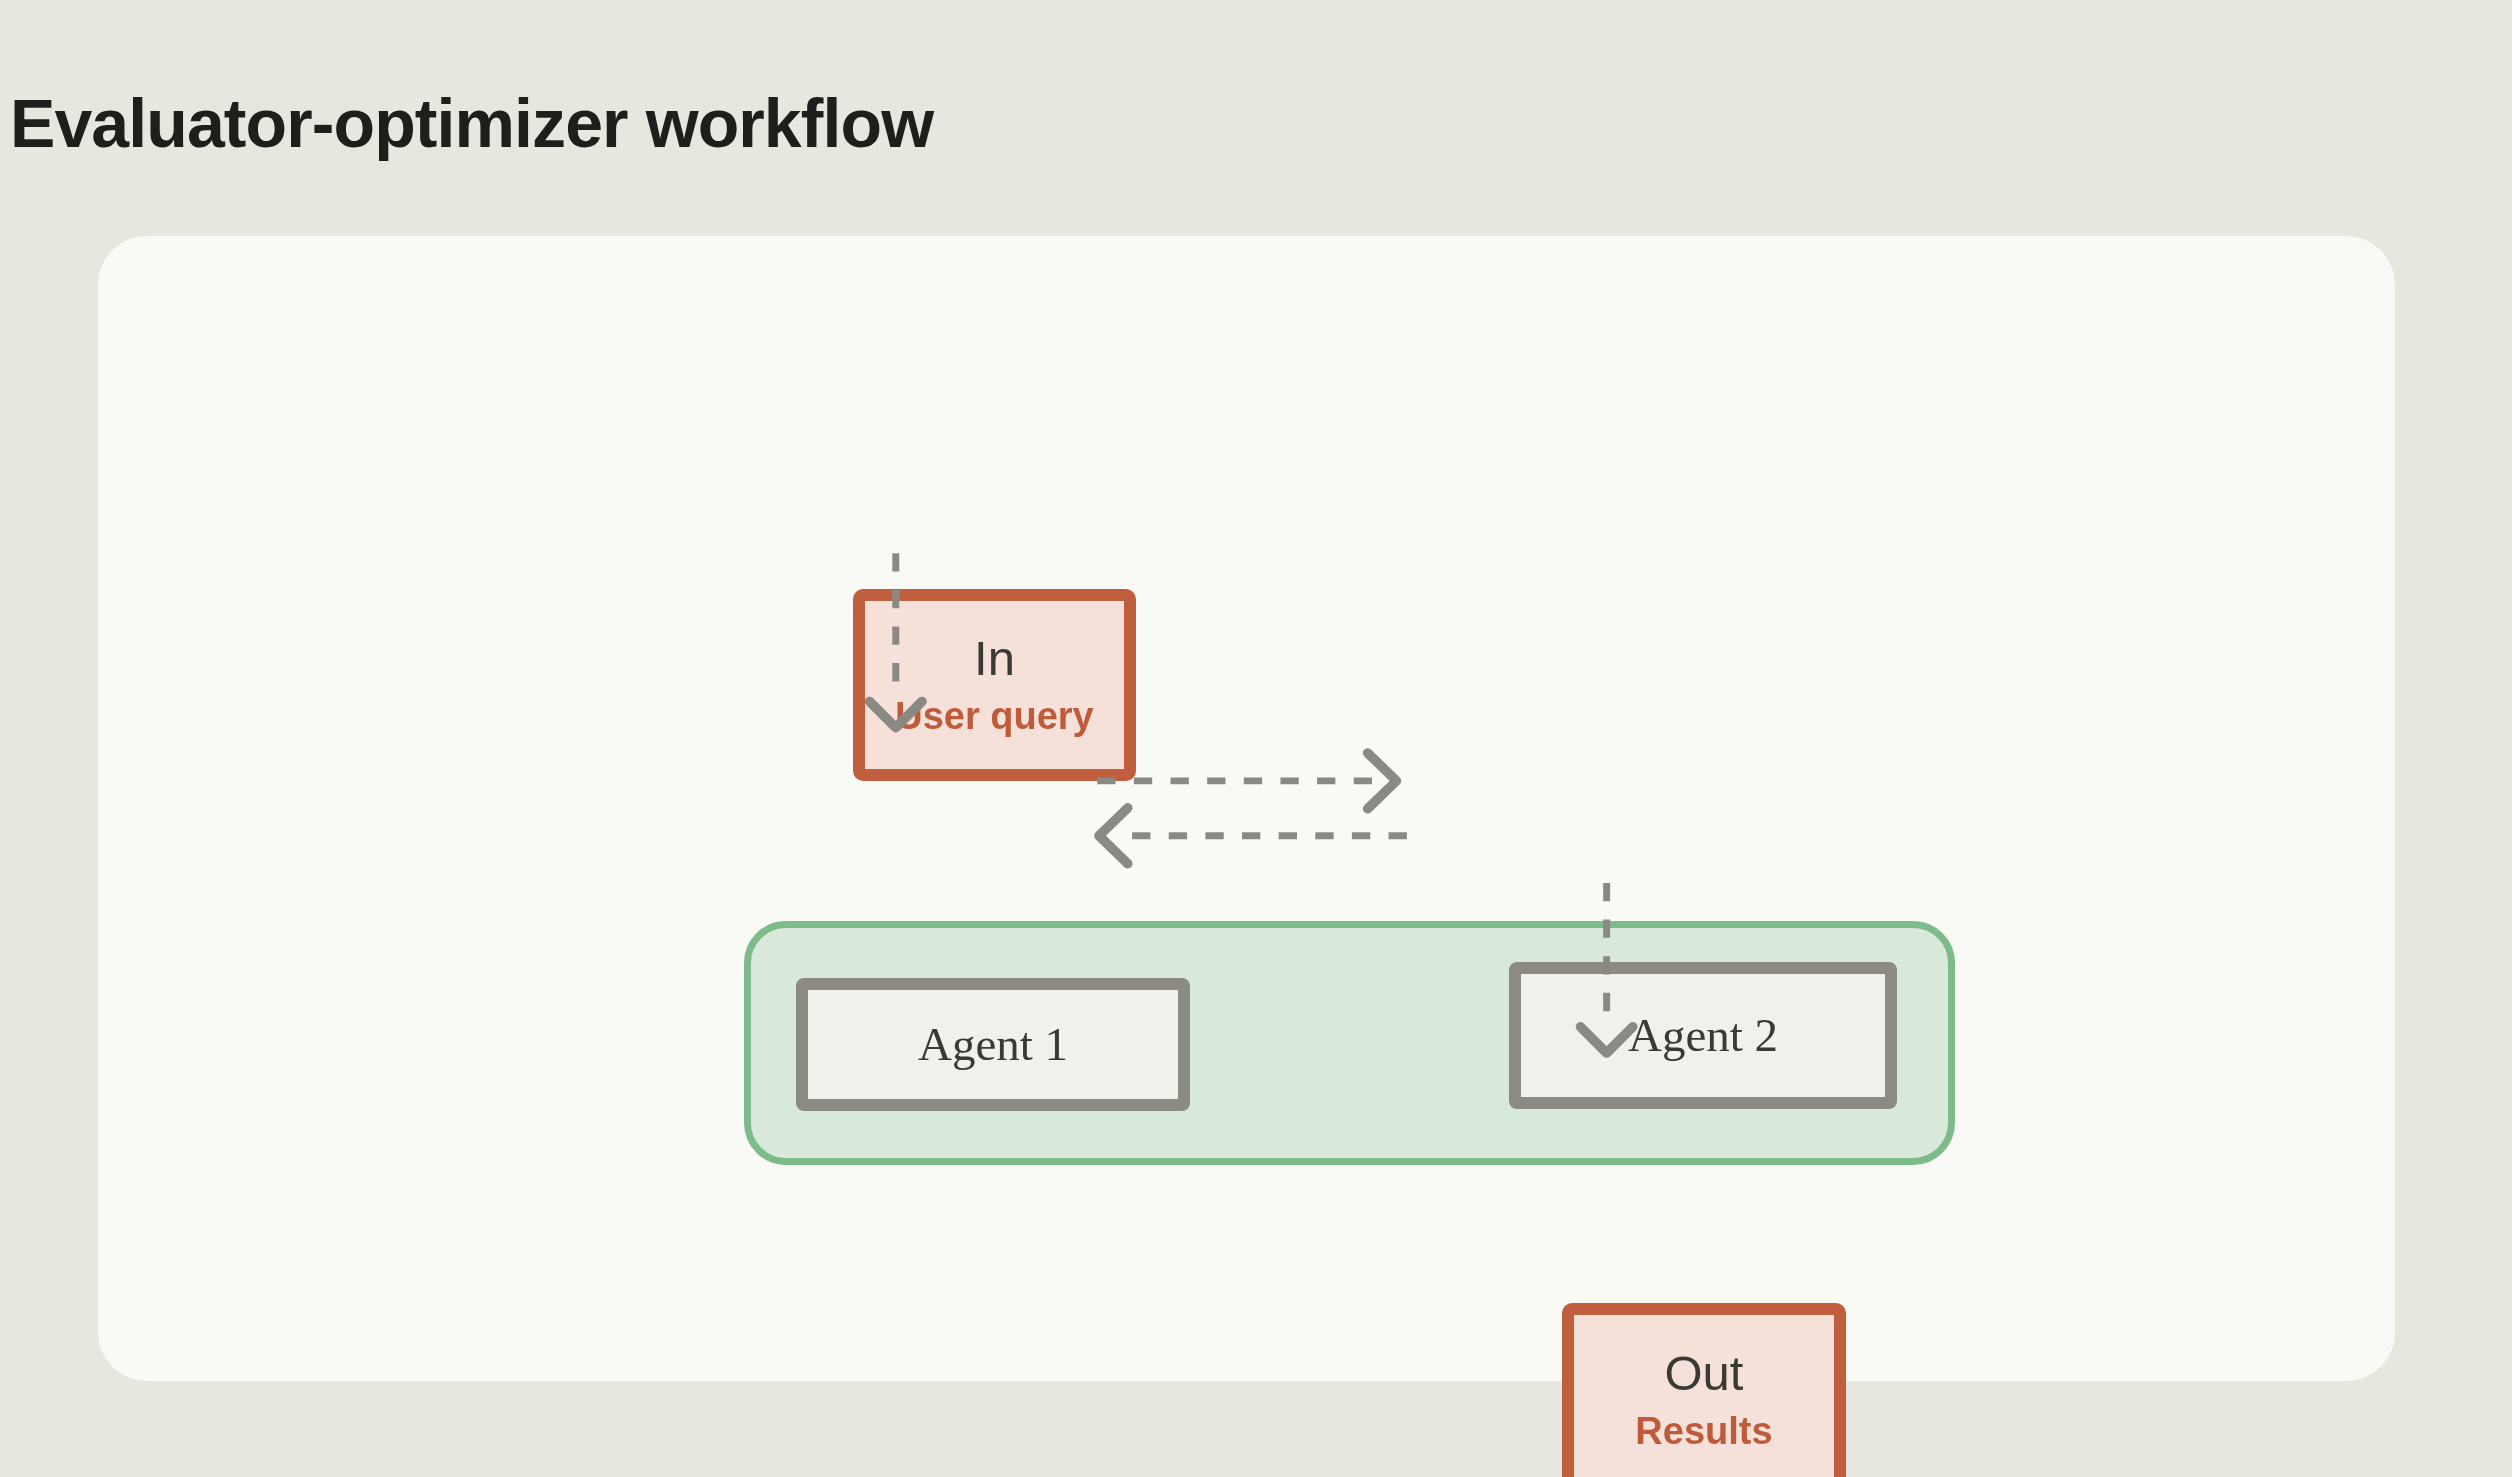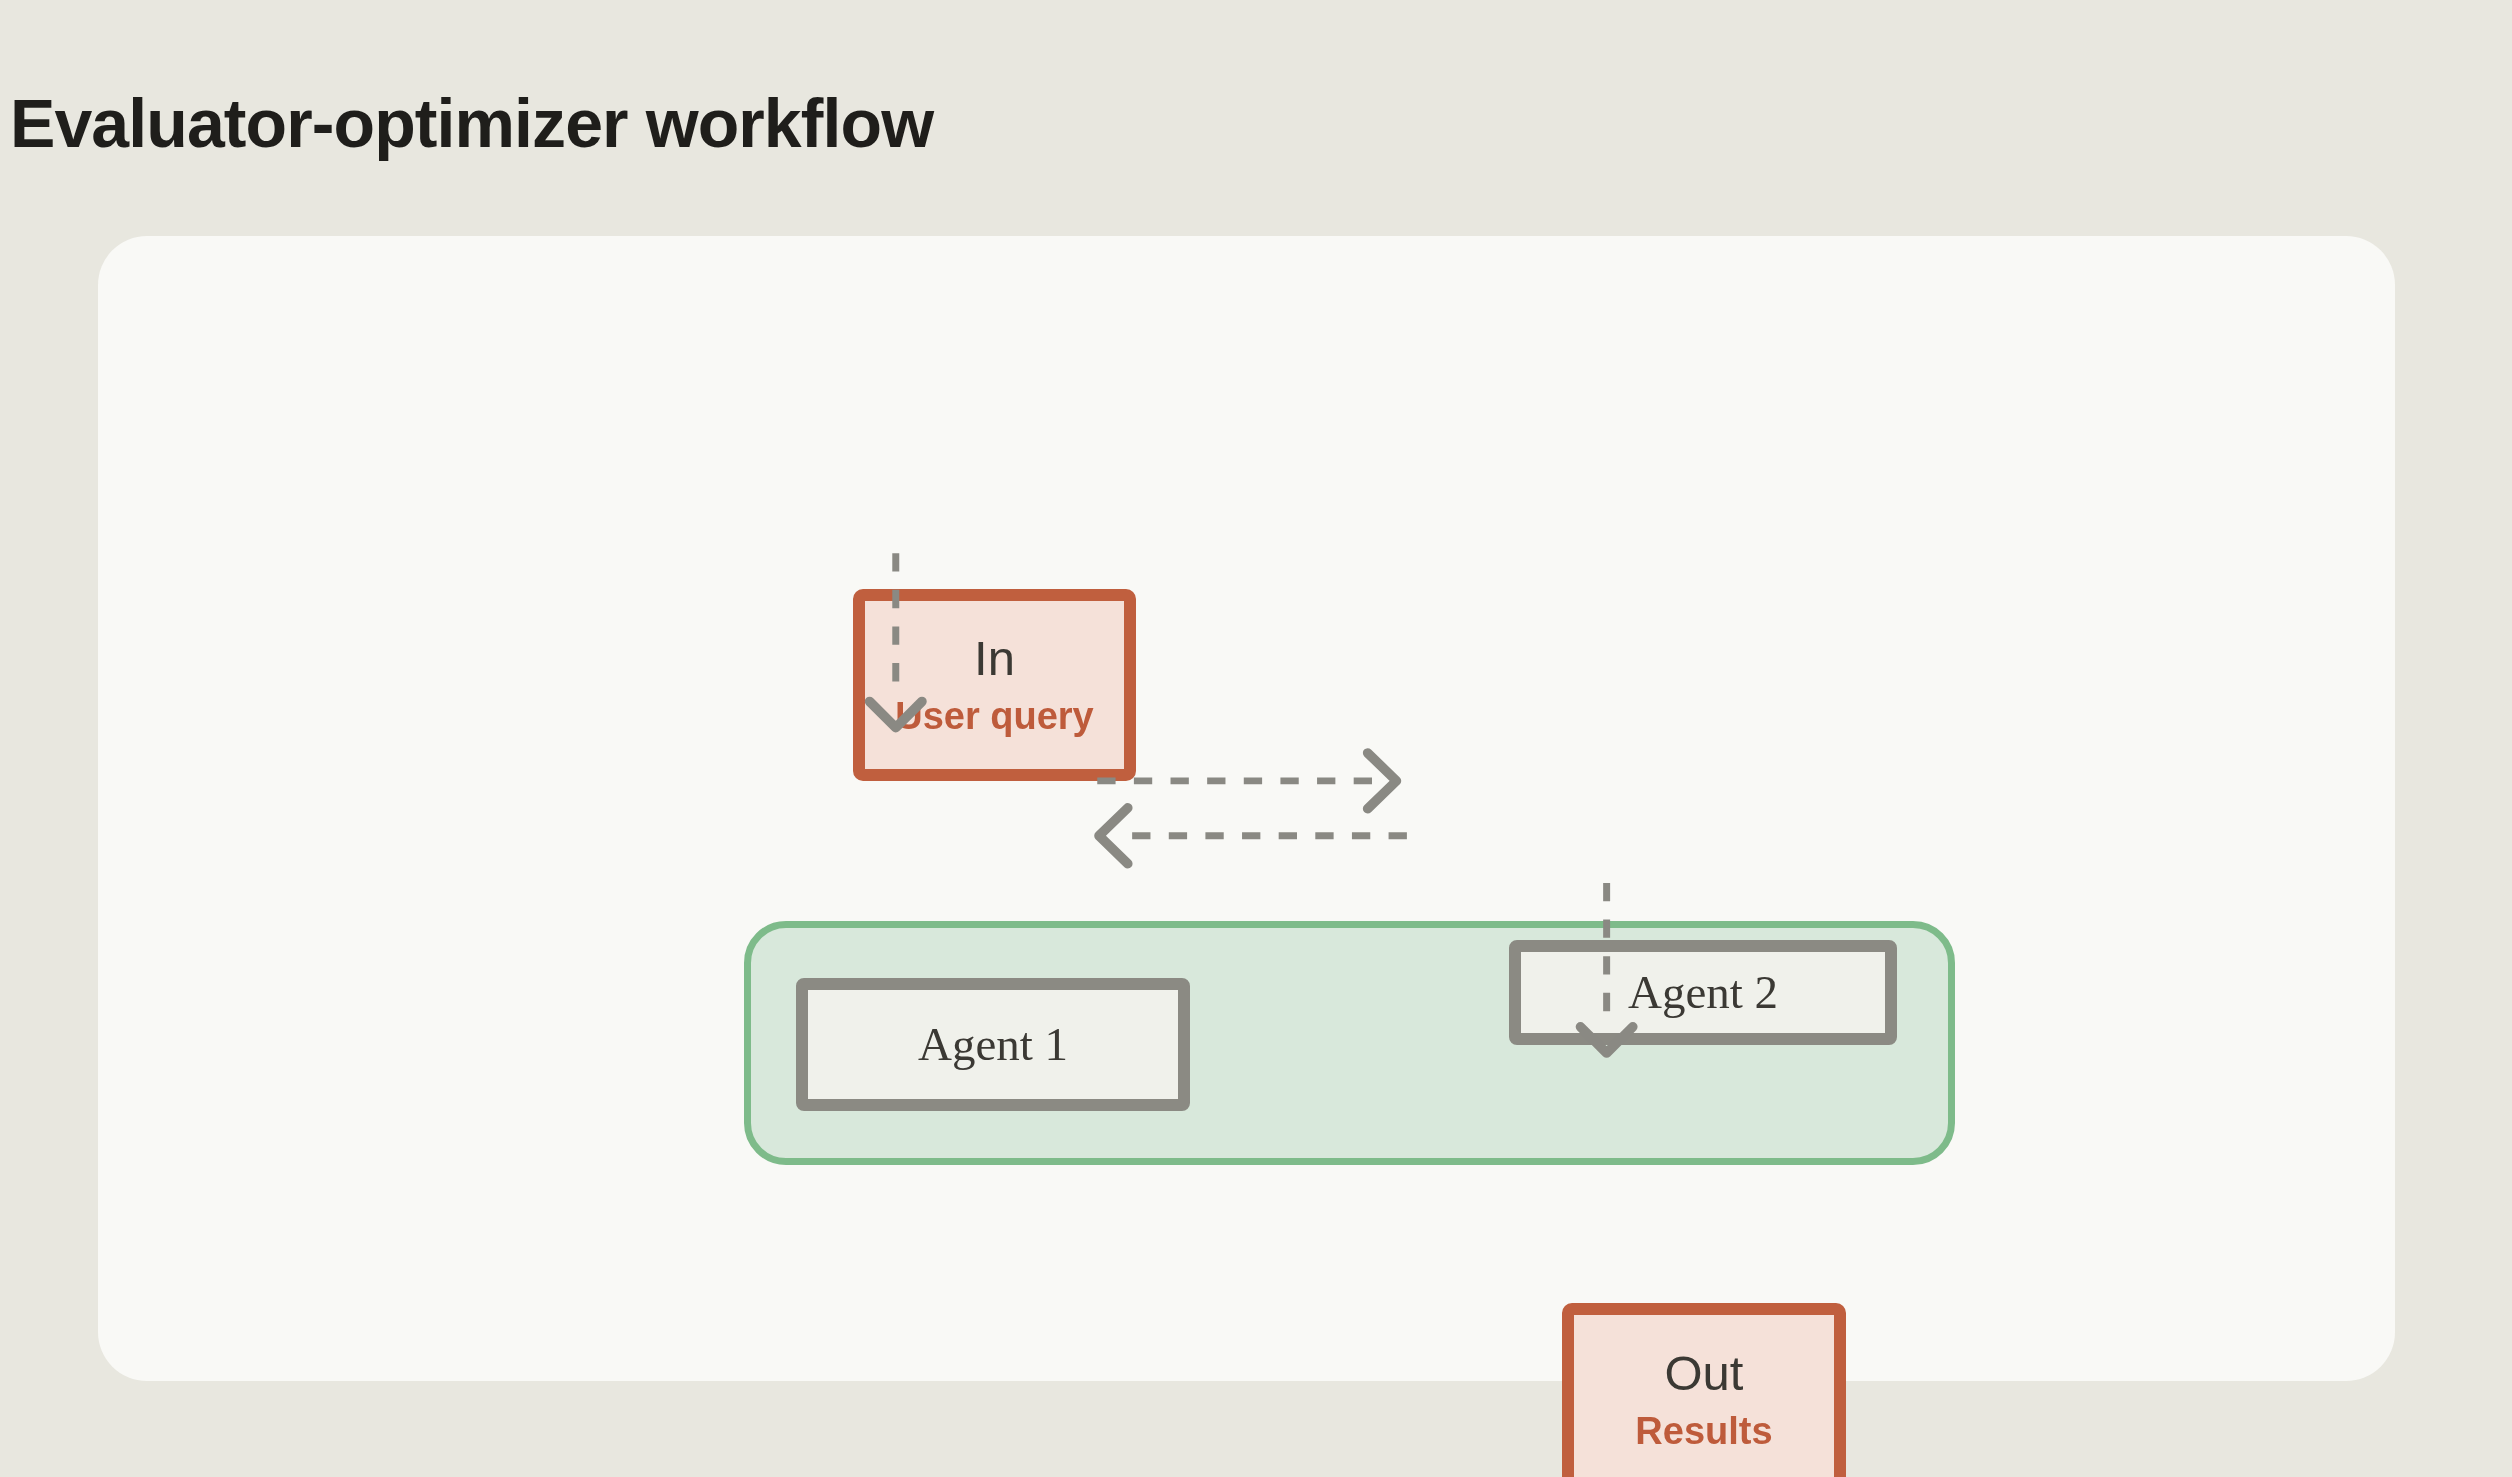--- a/index.html
+++ b/index.html
@@ -71,21 +71,21 @@
   }
   .node-agent{
     background:var(--agent-fill);
     border:12.2px solid var(--agent-border);
     border-radius:8px;
     font-family:Liberation Serif, serif;
   }
   .node-in{ left:755px; top:353px; width:283px; height:192px; }
   .node-out{ left:1464px; top:1067px; width:284px; height:194px; }
   .node-agent1{ left:698px; top:742px; width:394px; height:133px; }
-  .node-agent2{ left:1411px; top:704px; width:388px; height:105px; }
+  .node-agent2{ left:1411px; top:726px; width:388px; height:147px; }
   .node-label{
     font-size:49px;
     font-weight:500;
     color:var(--node-text);
     line-height:1.05;
   }
   .node-agent .node-label{ font-size:47px; }
   .node-sublabel{
     font-size:38px;
     font-weight:600;

